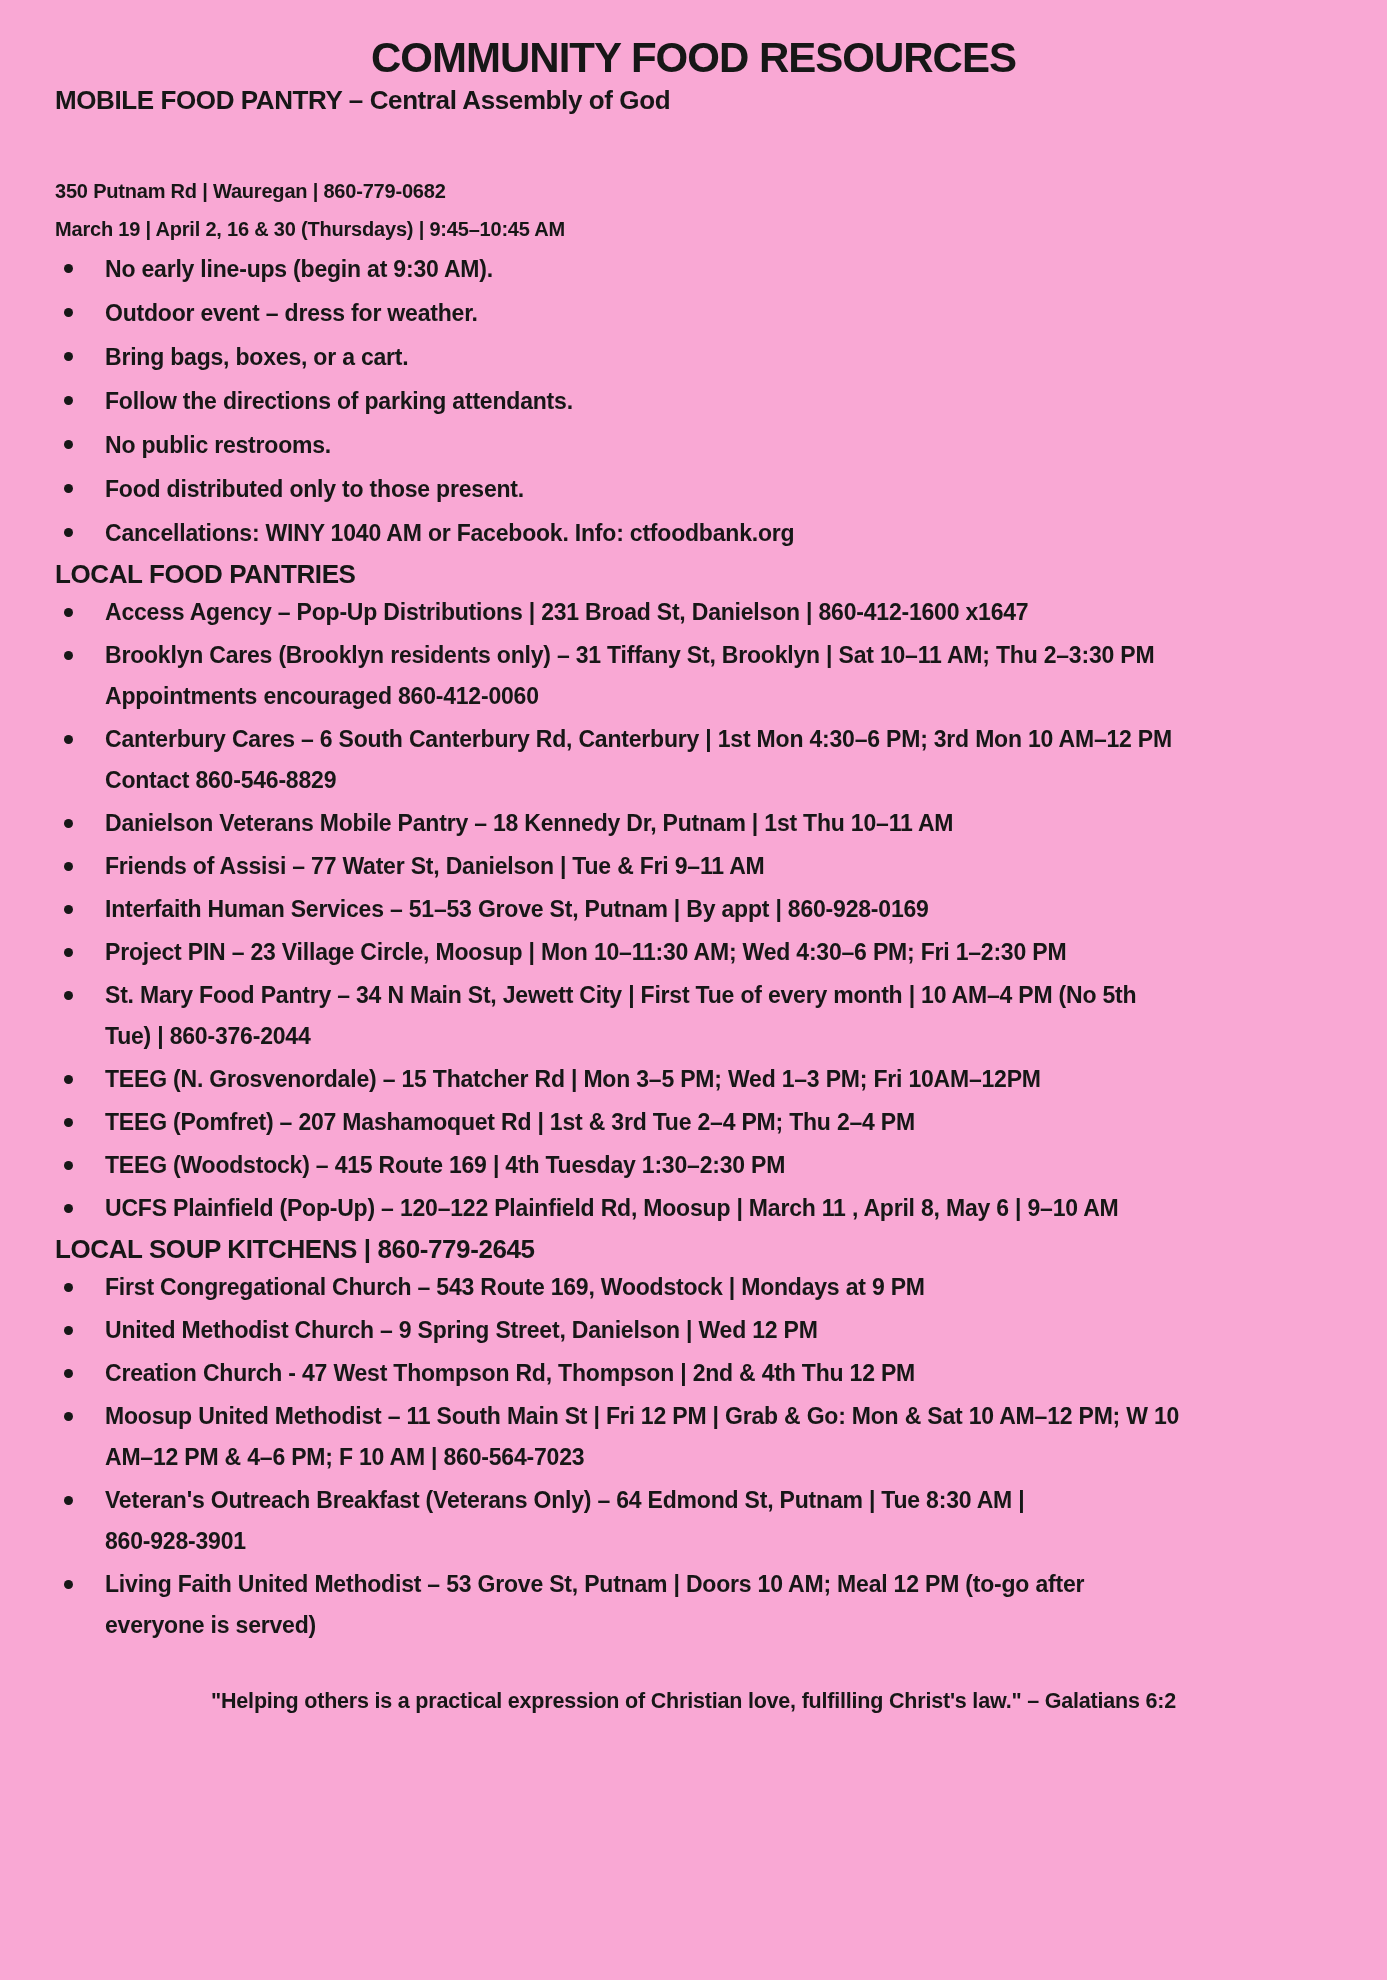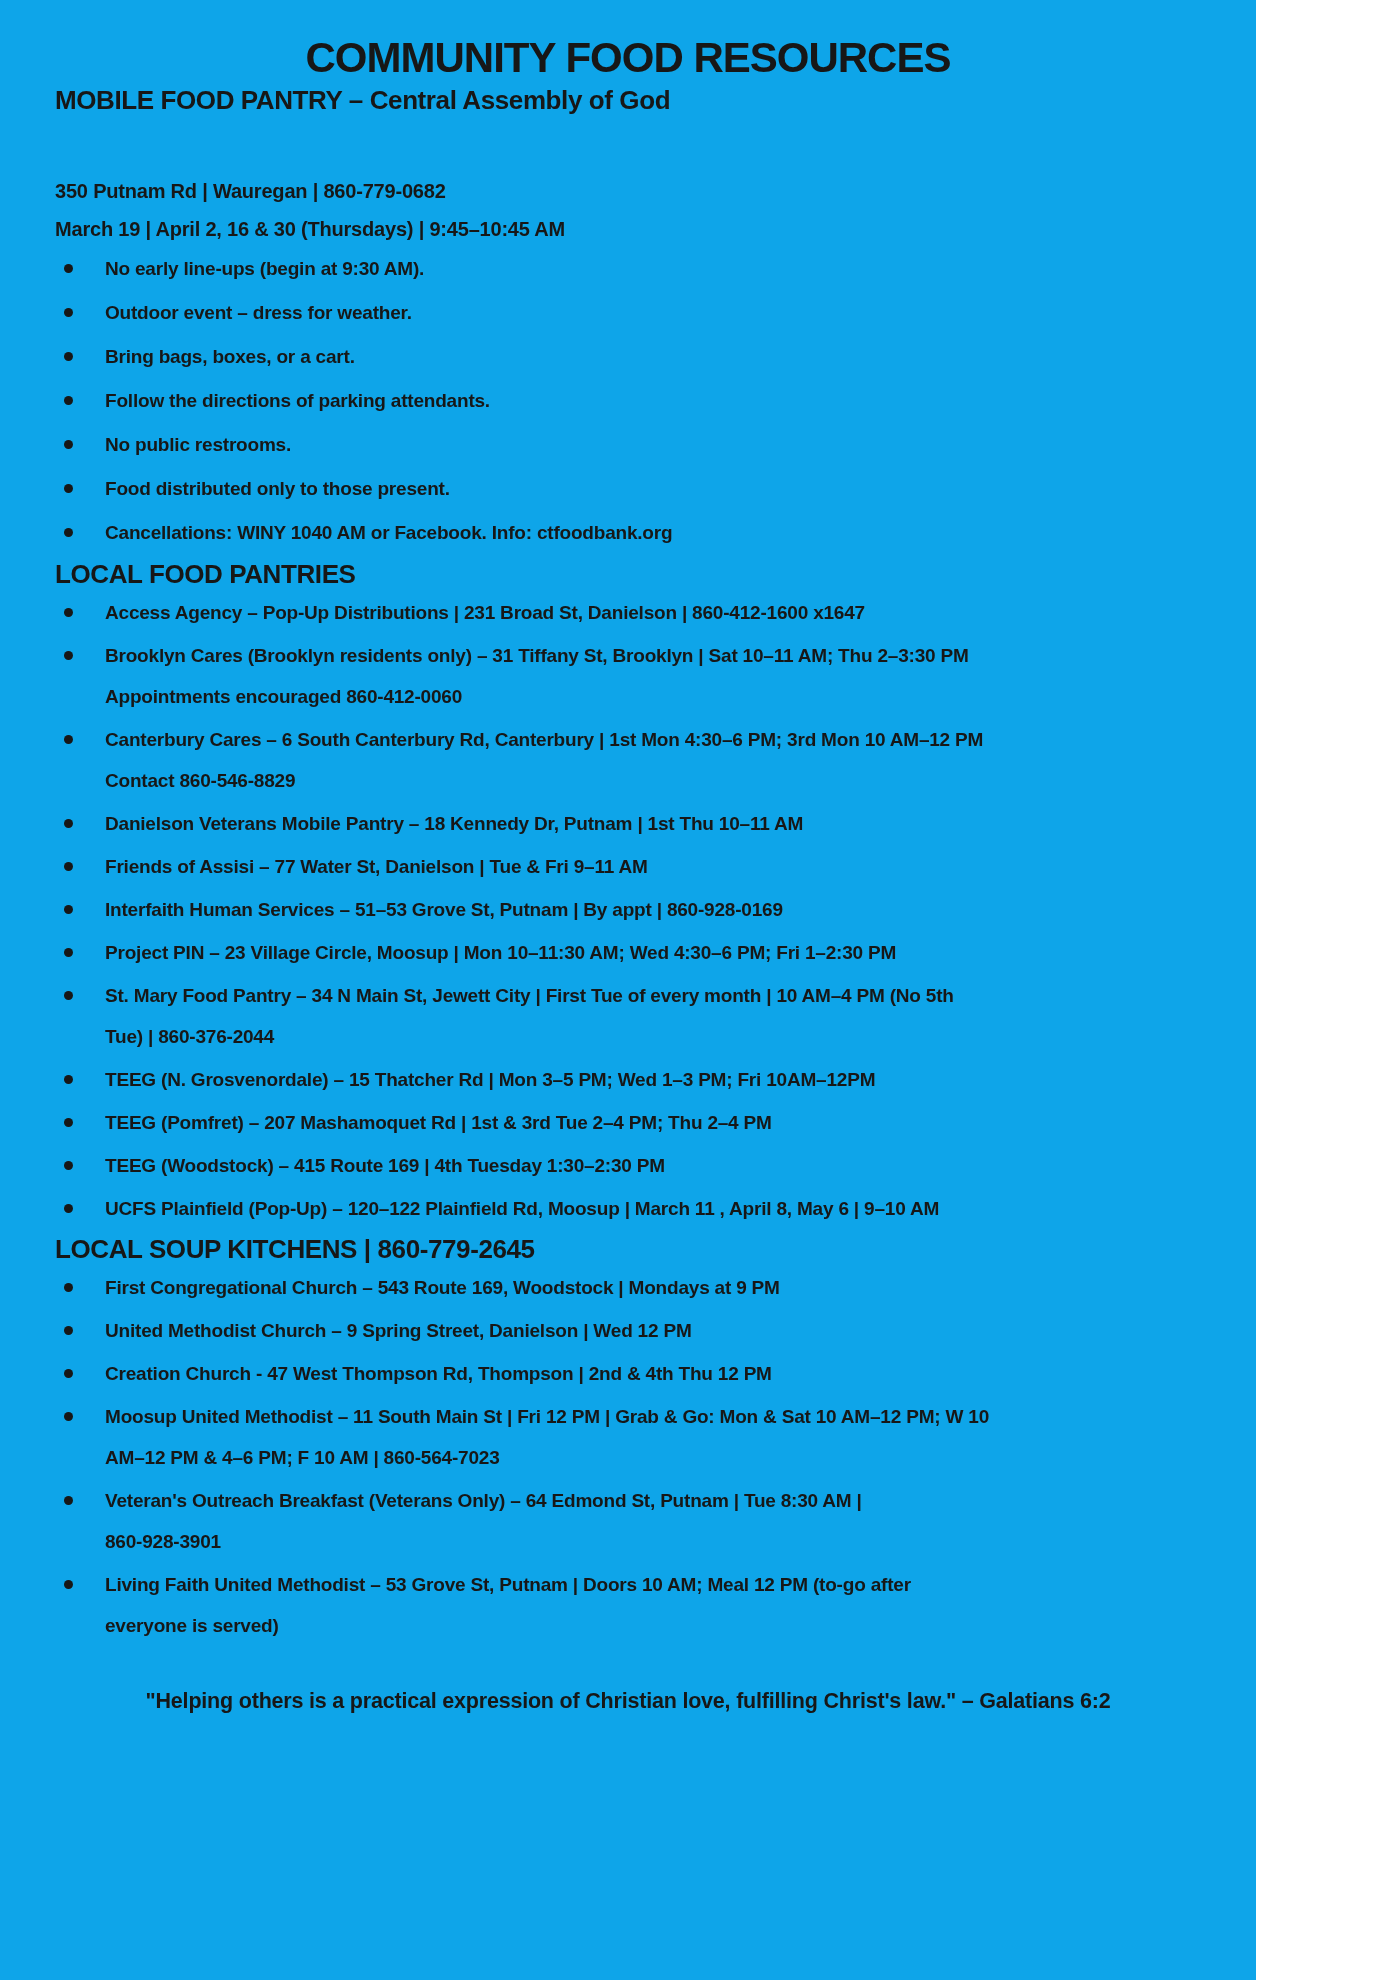--- a/index.html
+++ b/index.html
@@ -1,22 +1,22 @@
 <!DOCTYPE html>
 <html><head>
 <meta charset="utf-8">
 <style>
   html, body { margin: 0; padding: 0; background: #ffffff; }
   .page {
     position: relative;
-    width: 1256px;
+    width: 1387px;
     height: 1980px;
     box-sizing: border-box;
     padding: 20px 55px 0 55px;
-    background: #0ea5e9;
+    background: #f9a8d4;
     color: #171717;
     font-family: "Liberation Sans", "DejaVu Sans", sans-serif;
     font-weight: 700;
     letter-spacing: -0.2px;
     overflow: hidden;
   }
   h1.title {
     font-size: 42px;
     line-height: 48px;
     text-align: center;
@@ -56,21 +56,21 @@
     position: absolute;
     left: 9px;
     top: 16px;
     width: 9px;
     height: 9px;
     border-radius: 50%;
     background: #171717;
   }
   .bullet-text {
     display: block;
-    font-size: 19px;
+    font-size: 23px;
     line-height: 41px;
     max-width: 1215px;
     white-space: pre-line;
   }
   .ul-mobile .bullet-text { line-height: 42px; }
   .footer-quote {
     font-size: 21.5px;
     line-height: 30px;
     text-align: center;
     margin: 40px 0 0 0;

